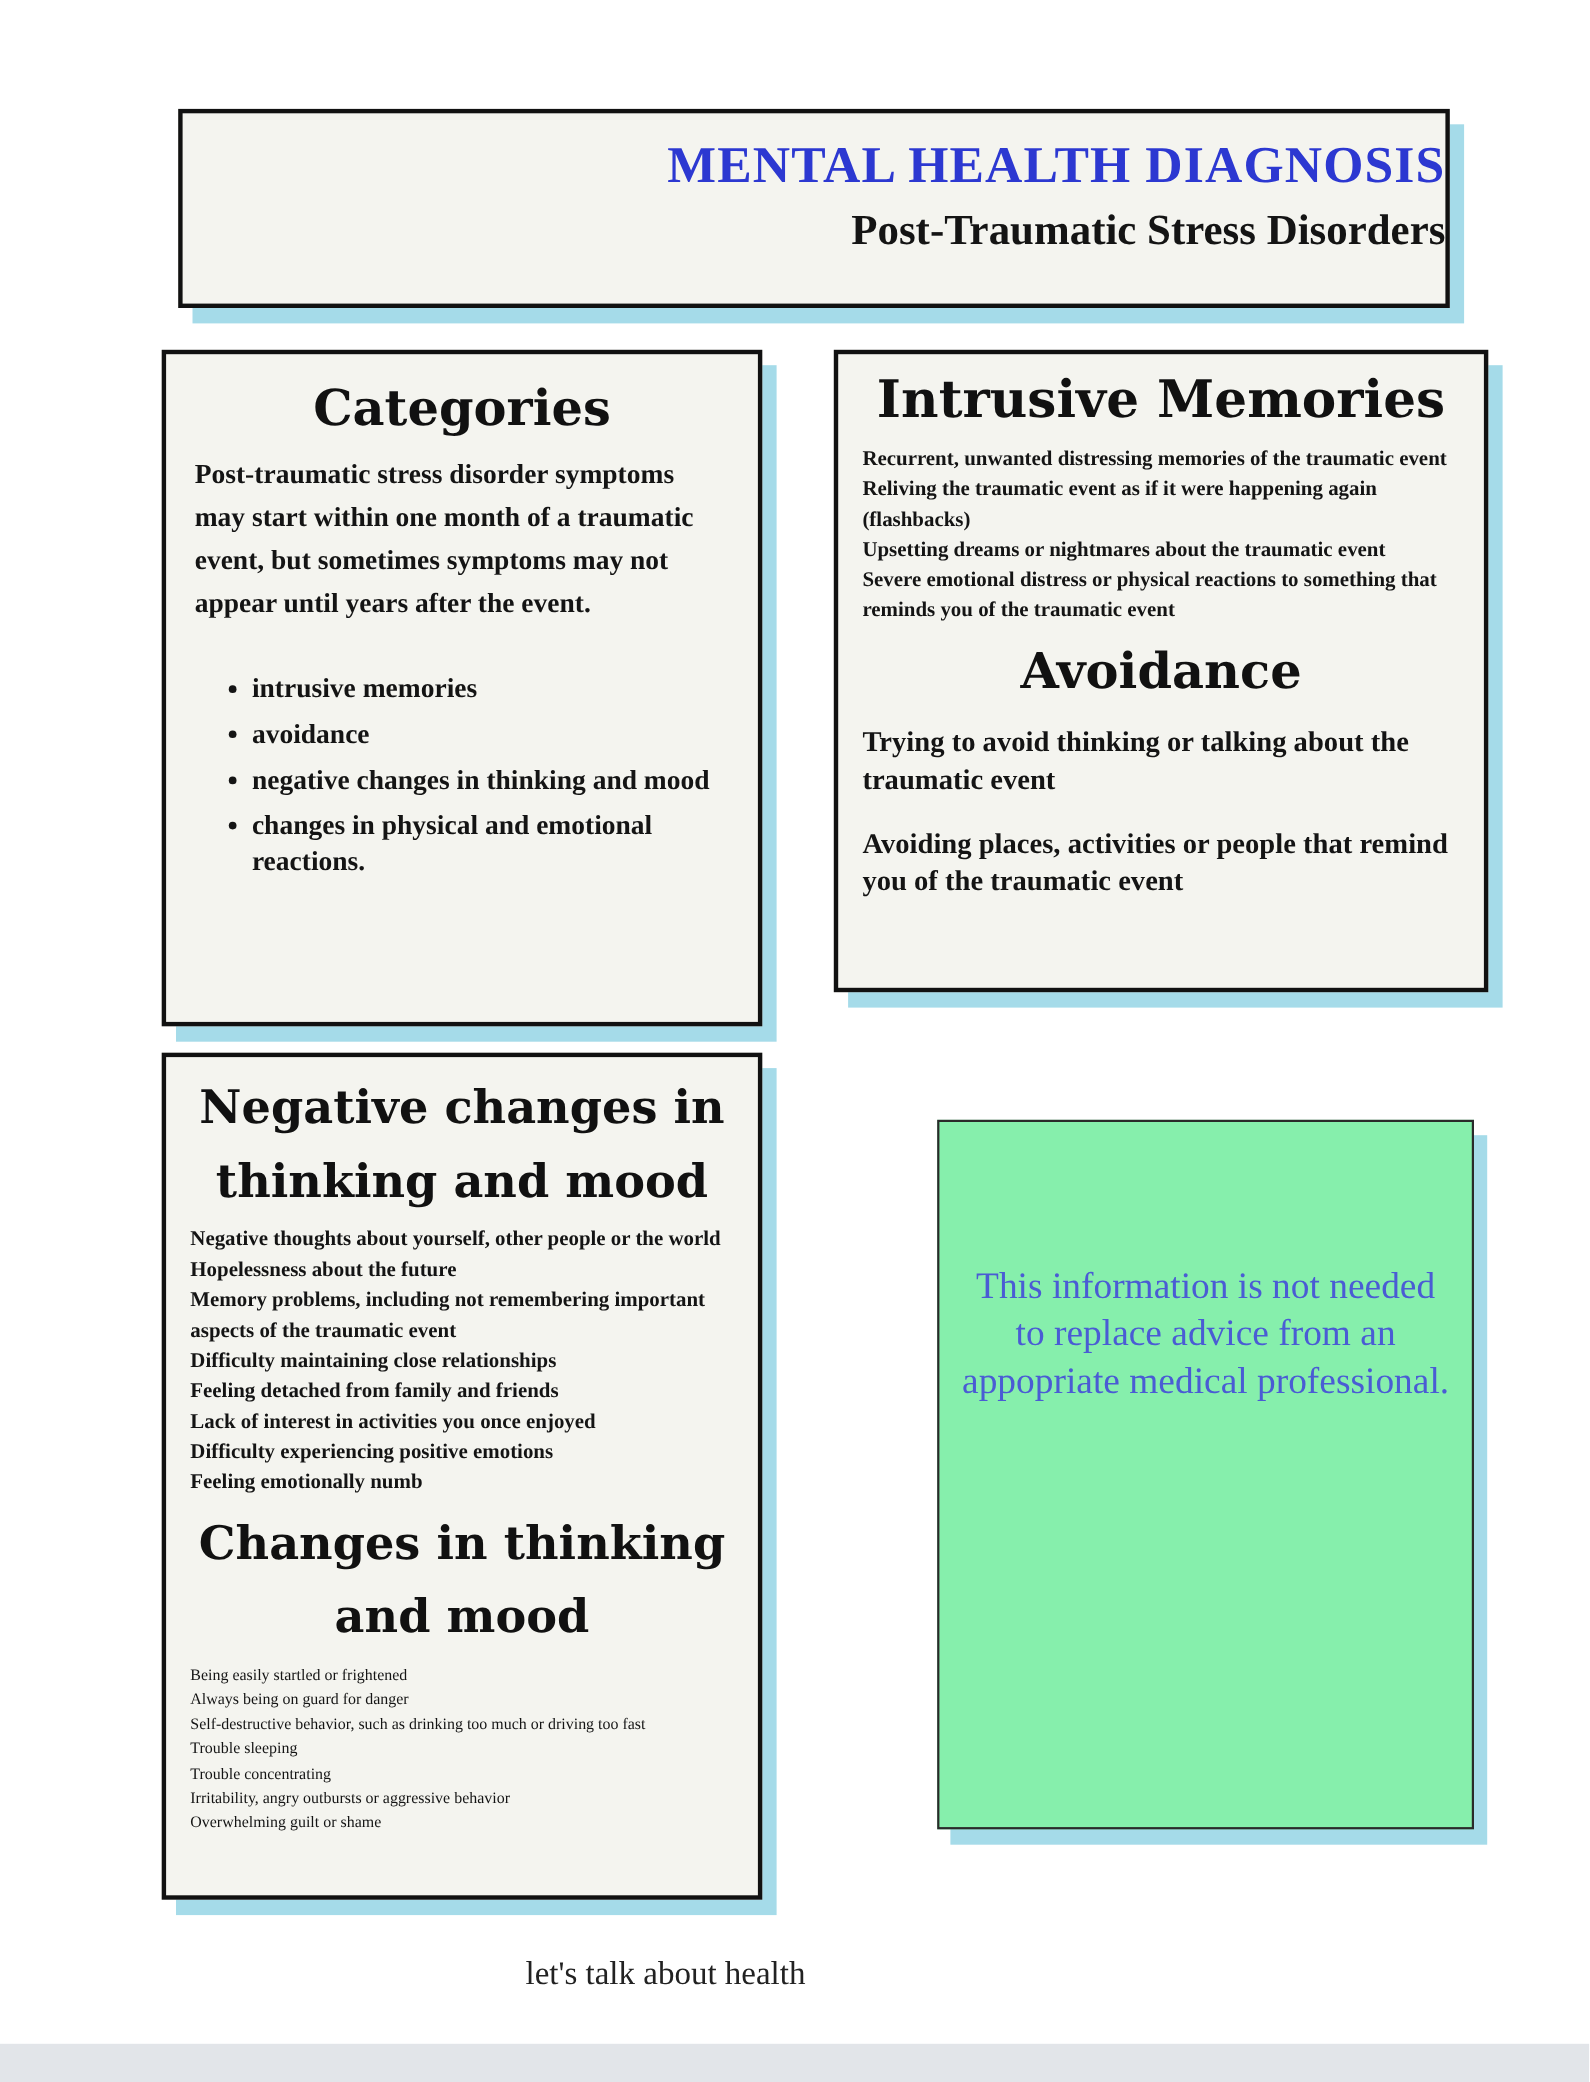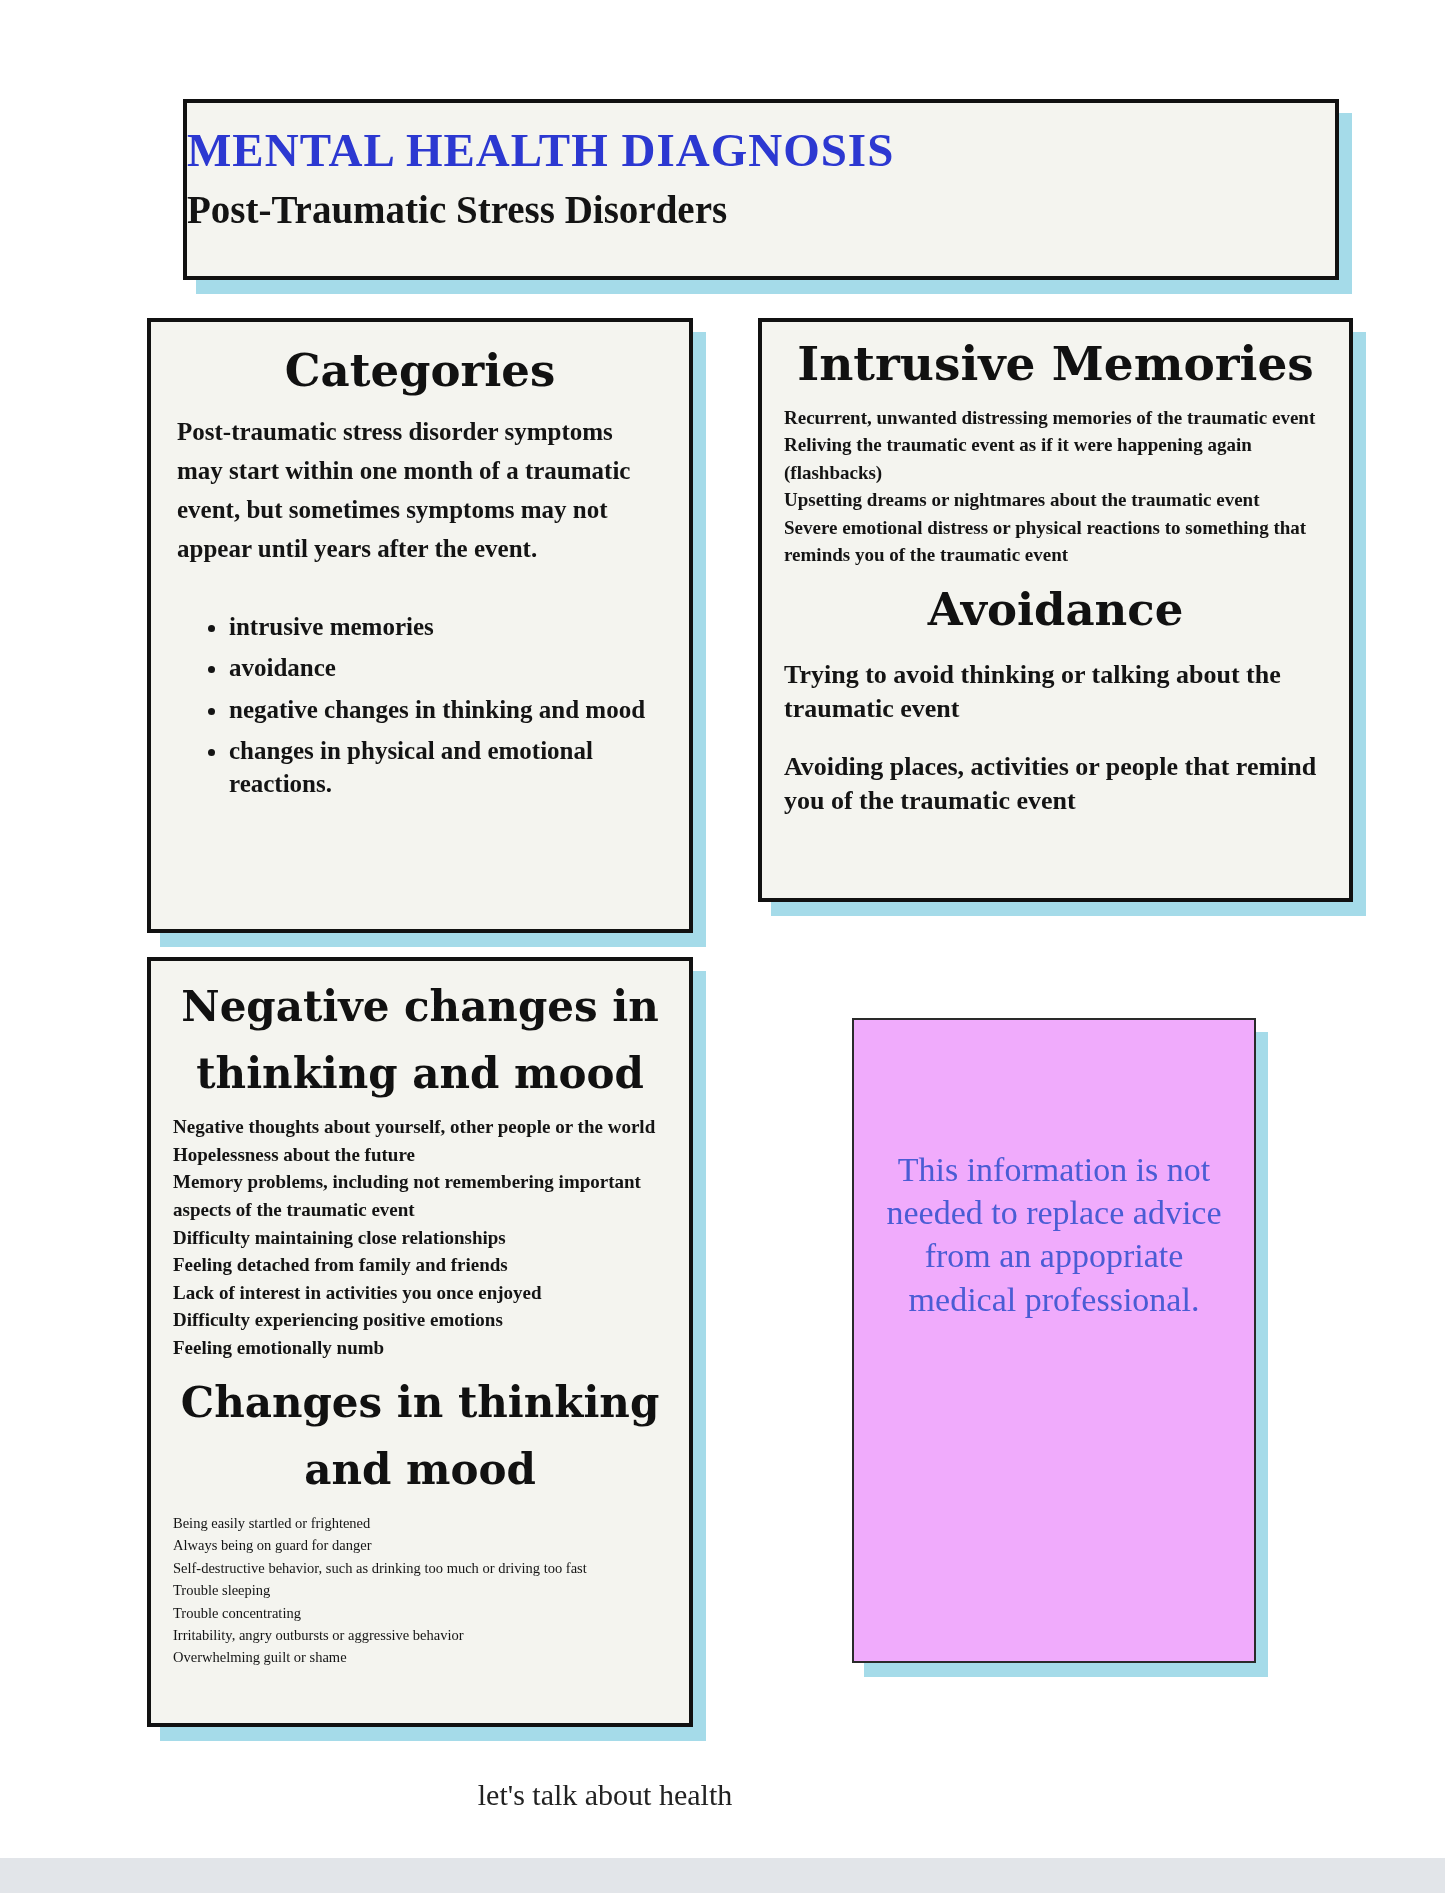--- a/index.html
+++ b/index.html
@@ -18,23 +18,23 @@
   }
   .panel {
     position: absolute;
     background: #f4f4ef;
     border: 4px solid #111111;
     box-shadow: 13px 14px 0 0 #a5dbe9;
     box-sizing: border-box;
   }
   
   .title-box {
-    left: 183px; top: 99px;
+    left: 162px; top: 99px;
     width: 1156px; height: 181px;
-    text-align: left;
+    text-align: right;
   }
   .main-title {
     margin-top: 20px;
     font-size: 47px;
     font-weight: 700;
     letter-spacing: 1px;
     color: #2c38d1;
   }
   .subtitle {
     margin-top: 10px;
@@ -108,22 +108,22 @@
   .changes-items {
     margin-top: 8px;
     font-size: 14.5px;
     font-weight: 400;
     line-height: 1.55;
   }
   
   .note-box {
     position: absolute;
     left: 852px; top: 1018px;
-    width: 404px; height: 645px;
-    background: #f0abfc;
+    width: 488px; height: 645px;
+    background: #86efac;
     border: 2px solid #2a2a2a;
     box-shadow: 12px 14px 0 0 #a5dbe9;
     box-sizing: border-box;
     padding: 128px 20px 0 20px;
   }
   .note-text {
     font-size: 34px;
     line-height: 1.27;
     text-align: center;
     color: #4a5cd4;

